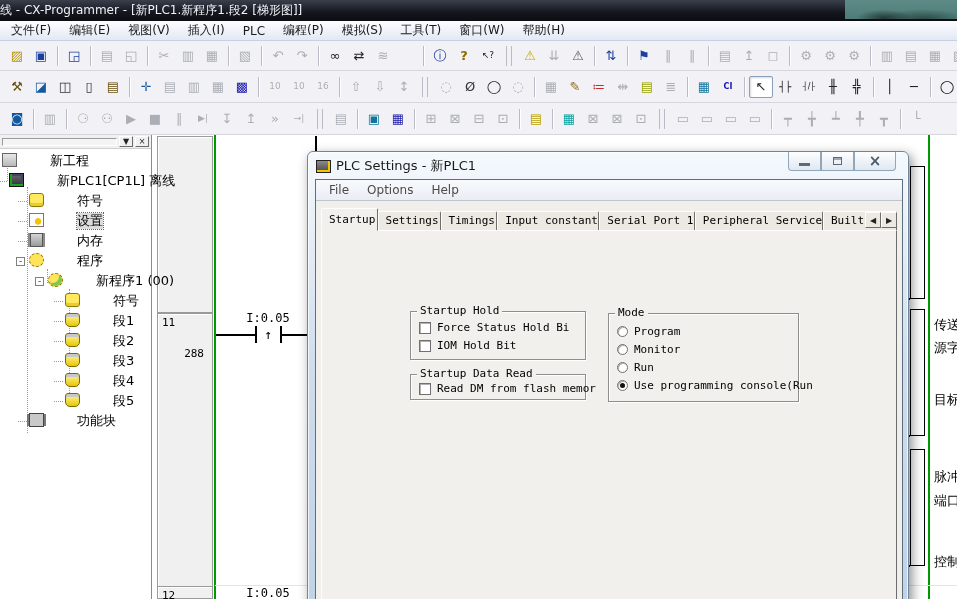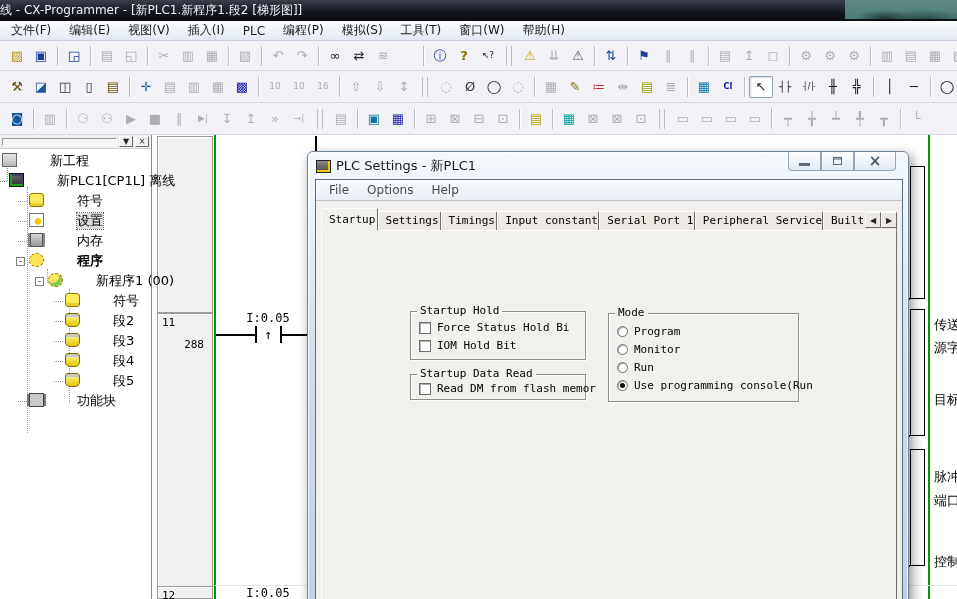--- a/index.html
+++ b/index.html
@@ -69,21 +69,21 @@
   .ti-section{background:linear-gradient(#fff6a0,#e8c800);border:1px solid #7a6a00;
     border-radius:3px 3px 5px 5px;box-shadow:inset 0 3px 0 #c8c8c8;}
   .ti-funcblock{background:#c9c9c9;border:1px solid #444;
     box-shadow:-3px 0 0 -1px #777,3px 0 0 -1px #777;}
 
   
   .ladder{position:absolute;left:153px;top:135px;width:804px;height:464px;background:#fff;z-index:0;}
   .gcell{position:absolute;left:4px;width:56px;background:#f0f0f0;border:1px solid #9a9a9a;
     box-shadow:inset 1px 1px 0 #fff;font-family:"DejaVu Sans Mono","Liberation Mono",monospace;
     font-size:11px;color:#000;padding:2px 4px;}
-  .gcell .stepno{display:block;text-align:right;padding-right:4px;margin-top:9px;}
+  .gcell .stepno{display:block;text-align:right;padding-right:4px;margin-top:18px;}
   .busbar{position:absolute;top:0;width:2px;height:464px;background:#009a00;}
   .hline{position:absolute;height:2px;background:#000;}
   .vbar{position:absolute;width:2px;background:#000;}
   .cupar{position:absolute;font-size:13px;color:#000;text-align:center;
     font-family:"DejaVu Sans Mono","Liberation Mono",monospace;}
   .claddr{position:absolute;width:70px;text-align:center;color:#000;font-size:12px;
     font-family:"DejaVu Sans Mono","Liberation Mono",monospace;white-space:nowrap;}
   .rsep{position:absolute;left:62px;right:0;height:1px;background:#e4e4e4;}
   .rblock{position:absolute;left:757px;width:15px;border:1px solid #000;background:transparent;}
   .rstub{position:absolute;left:749px;width:8px;height:2px;background:#000;}
@@ -596,31 +596,36 @@
           <span class="tlabel sel" style="left: 48px;">设置</span>
         </div>
         <div class="trow">
           <div class="tstub" style="left: 18px;"></div>
           <div class="ti ti-memory" style="left: 29px;"></div>
           <span class="tlabel" style="left: 48px;">内存</span>
         </div>
         <div class="trow">
           <div class="texp" style="left: 16px;">-</div>
           <div class="ti ti-programs" style="left: 29px;"></div>
-          <span class="tlabel" style="left: 48px; font-weight: bold;">程序</span>
+          <span class="tlabel" style="left: 48px;">程序</span>
         </div>
         <div class="trow">
           <div class="texp" style="left: 35px;">-</div>
           <div class="ti ti-program" style="left: 48px;"></div>
           <span class="tlabel" style="left: 67px;">新程序1 (00)</span>
         </div>
         <div class="trow">
           <div class="tstub" style="left: 54px;"></div>
           <div class="ti ti-symbols" style="left: 65px;"></div>
           <span class="tlabel" style="left: 84px;">符号</span>
+        </div>
+        <div class="trow">
+          <div class="tstub" style="left: 54px;"></div>
+          <div class="ti ti-section" style="left: 65px;"></div>
+          <span class="tlabel" style="left: 84px;">段1</span>
         </div>
         <div class="trow">
           <div class="tstub" style="left: 54px;"></div>
           <div class="ti ti-section" style="left: 65px;"></div>
           <span class="tlabel" style="left: 84px;">段2</span>
         </div>
         <div class="trow">
           <div class="tstub" style="left: 54px;"></div>
           <div class="ti ti-section" style="left: 65px;"></div>
           <span class="tlabel" style="left: 84px;">段3</span>

